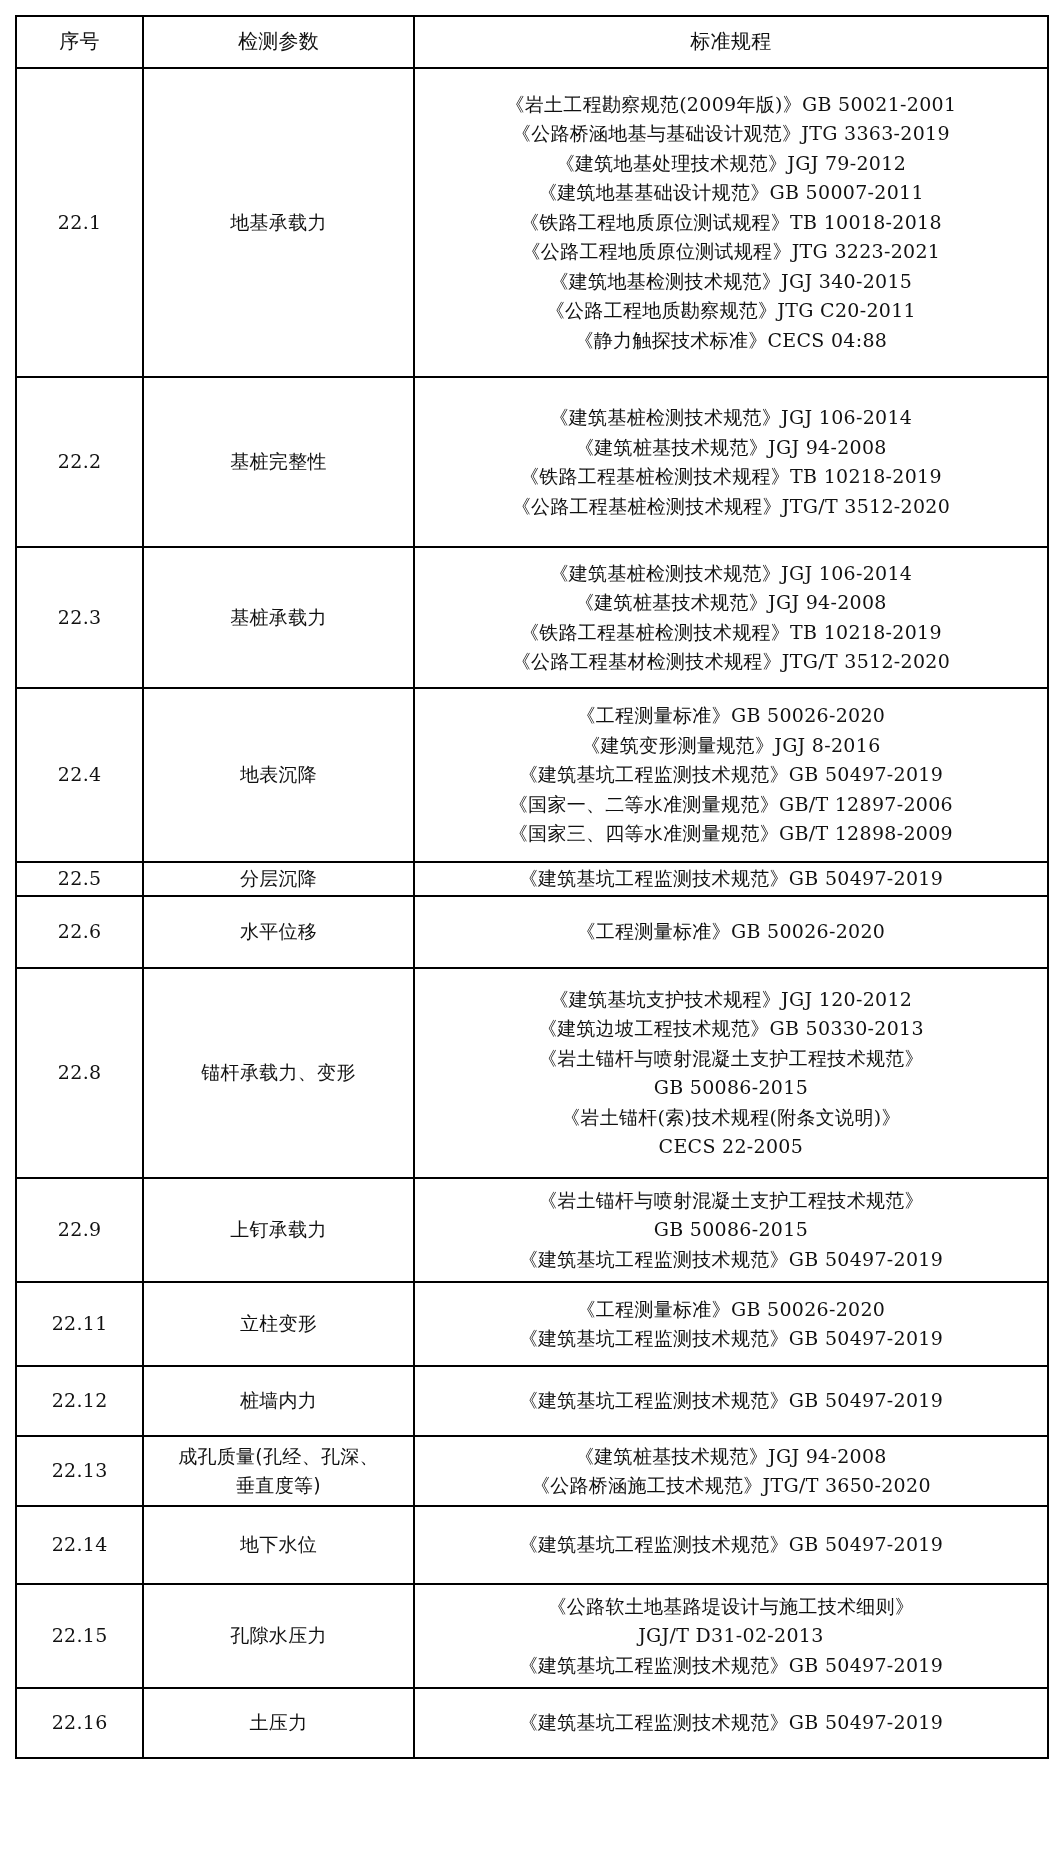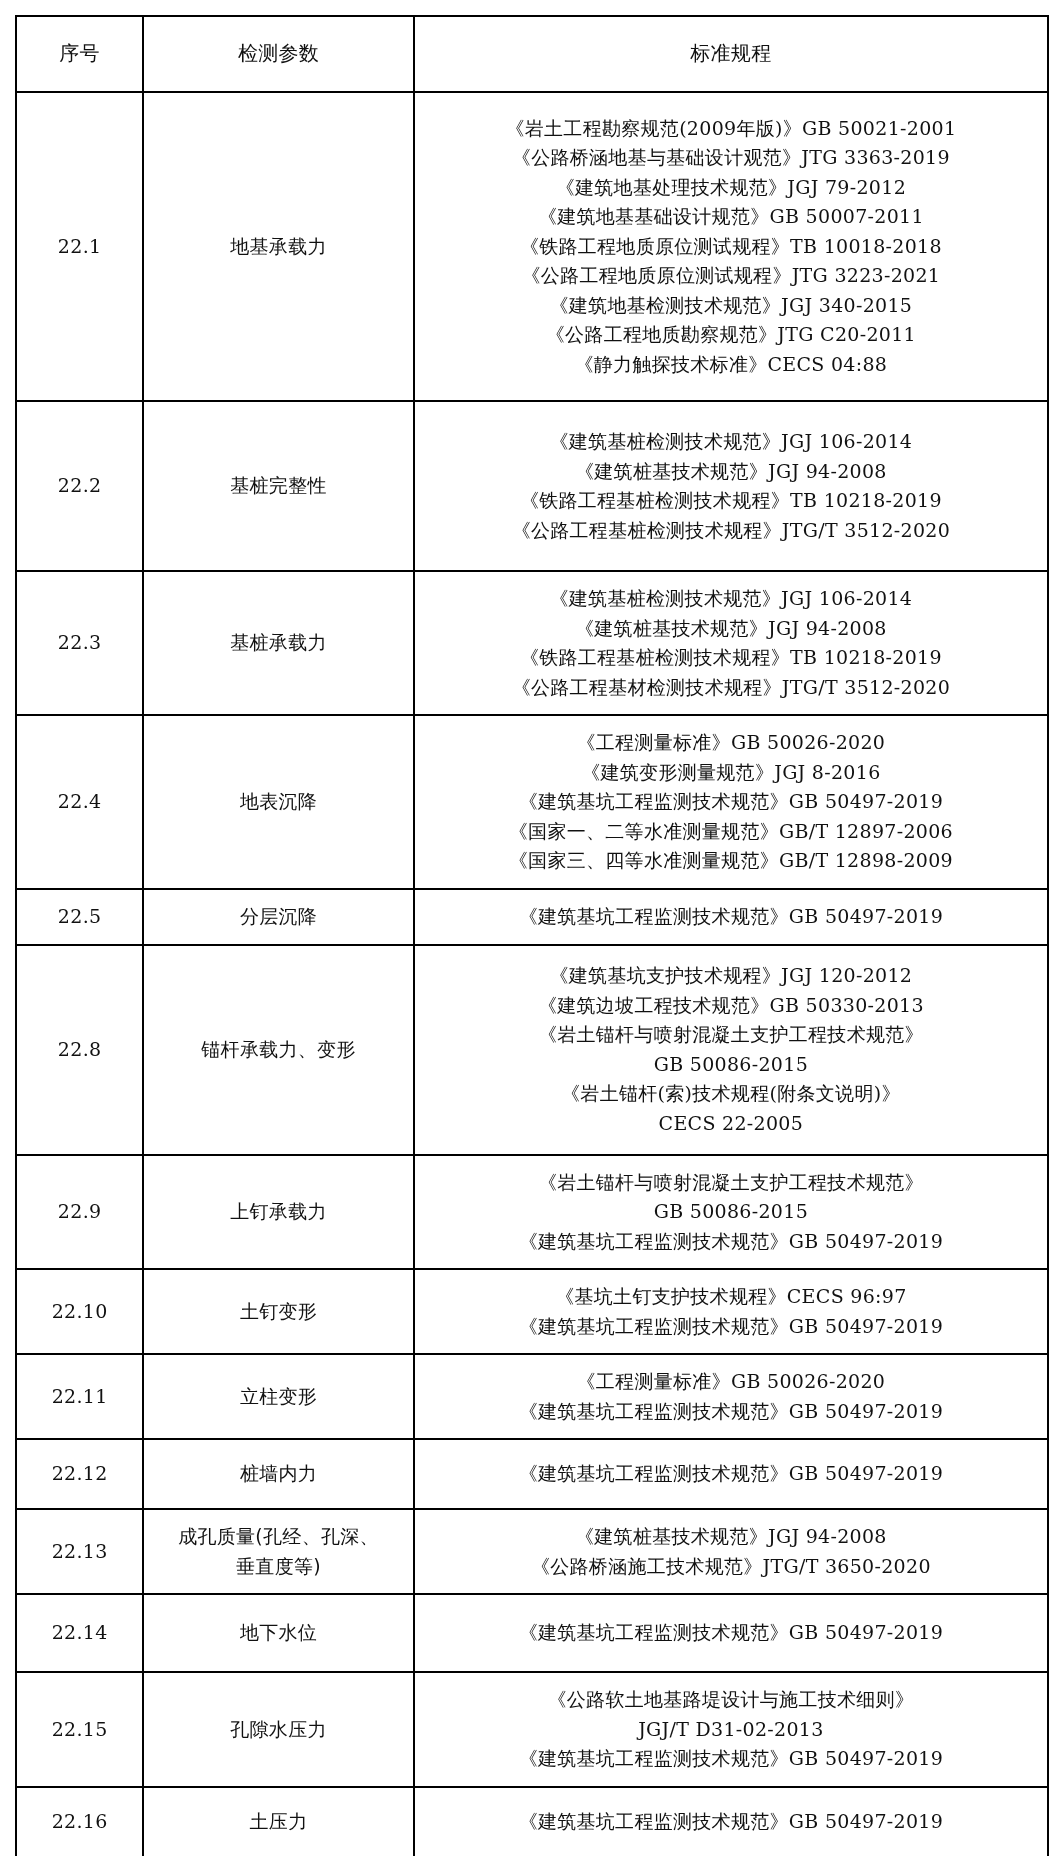--- a/index.html
+++ b/index.html
@@ -20,21 +20,21 @@
     left: 15px;
     top: 15px;
     width: 1034px;
     border-collapse: collapse;
     table-layout: fixed;
   }
   .standards-table td, .standards-table th {
     border: 2.5px solid #000000;
     text-align: center;
     vertical-align: middle;
-    padding: 12px;
+    padding: 0;
     font-weight: normal;
     font-size: 19px;
     line-height: 29.5px;
     letter-spacing: 0.3px;
   }
   .col-no { width: 127px; }
   .col-param { width: 270px; }
   .col-std { width: 633px; }
   .standards-table th {
     font-family: "DejaVu Sans", "Liberation Sans", sans-serif;
@@ -117,20 +117,27 @@
           <span class="std-line">《国家三、四等水准测量规范》GB/T 12898-2009</span>
         </td>
       </tr>
       <tr style="height: 34px; margin-top: 16px;">
         <td class="no-cell">22.5</td>
         <td class="param-cell">分层沉降</td>
         <td>
           <span class="std-line">《建筑基坑工程监测技术规范》GB 50497-2019</span>
         </td>
       </tr>
+      <tr style="height: 72px;">
+        <td class="no-cell">22.6</td>
+        <td class="param-cell">水平位移</td>
+        <td>
+          <span class="std-line">《工程测量标准》GB 50026-2020</span>
+        </td>
+      </tr>
       <tr style="height: 210px;">
         <td class="no-cell">22.8</td>
         <td class="param-cell">锚杆承载力、变形</td>
         <td>
           <span class="std-line">《建筑基坑支护技术规程》JGJ 120-2012</span>
           <span class="std-line">《建筑边坡工程技术规范》GB 50330-2013</span>
           <span class="std-line">《岩土锚杆与喷射混凝土支护工程技术规范》</span>
           <span class="std-line">GB 50086-2015</span>
           <span class="std-line">《岩土锚杆(索)技术规程(附条文说明)》</span>
           <span class="std-line">CECS 22-2005</span>
@@ -138,28 +145,20 @@
       </tr>
       <tr style="height: 104px;">
         <td class="no-cell">22.9</td>
         <td class="param-cell">上钉承载力</td>
         <td>
           <span class="std-line">《岩土锚杆与喷射混凝土支护工程技术规范》</span>
           <span class="std-line">GB 50086-2015</span>
           <span class="std-line">《建筑基坑工程监测技术规范》GB 50497-2019</span>
         </td>
       </tr>
-      <tr style="height: 70px;">
-        <td class="no-cell">22.10</td>
-        <td class="param-cell">土钉变形</td>
-        <td>
-          <span class="std-line">《基坑土钉支护技术规程》CECS 96:97</span>
-          <span class="std-line">《建筑基坑工程监测技术规范》GB 50497-2019</span>
-        </td>
-      </tr>
       <tr style="height: 84px;">
         <td class="no-cell">22.11</td>
         <td class="param-cell">立柱变形</td>
         <td>
           <span class="std-line">《工程测量标准》GB 50026-2020</span>
           <span class="std-line">《建筑基坑工程监测技术规范》GB 50497-2019</span>
         </td>
       </tr>
       <tr style="height: 70px;">
         <td class="no-cell">22.12</td>

